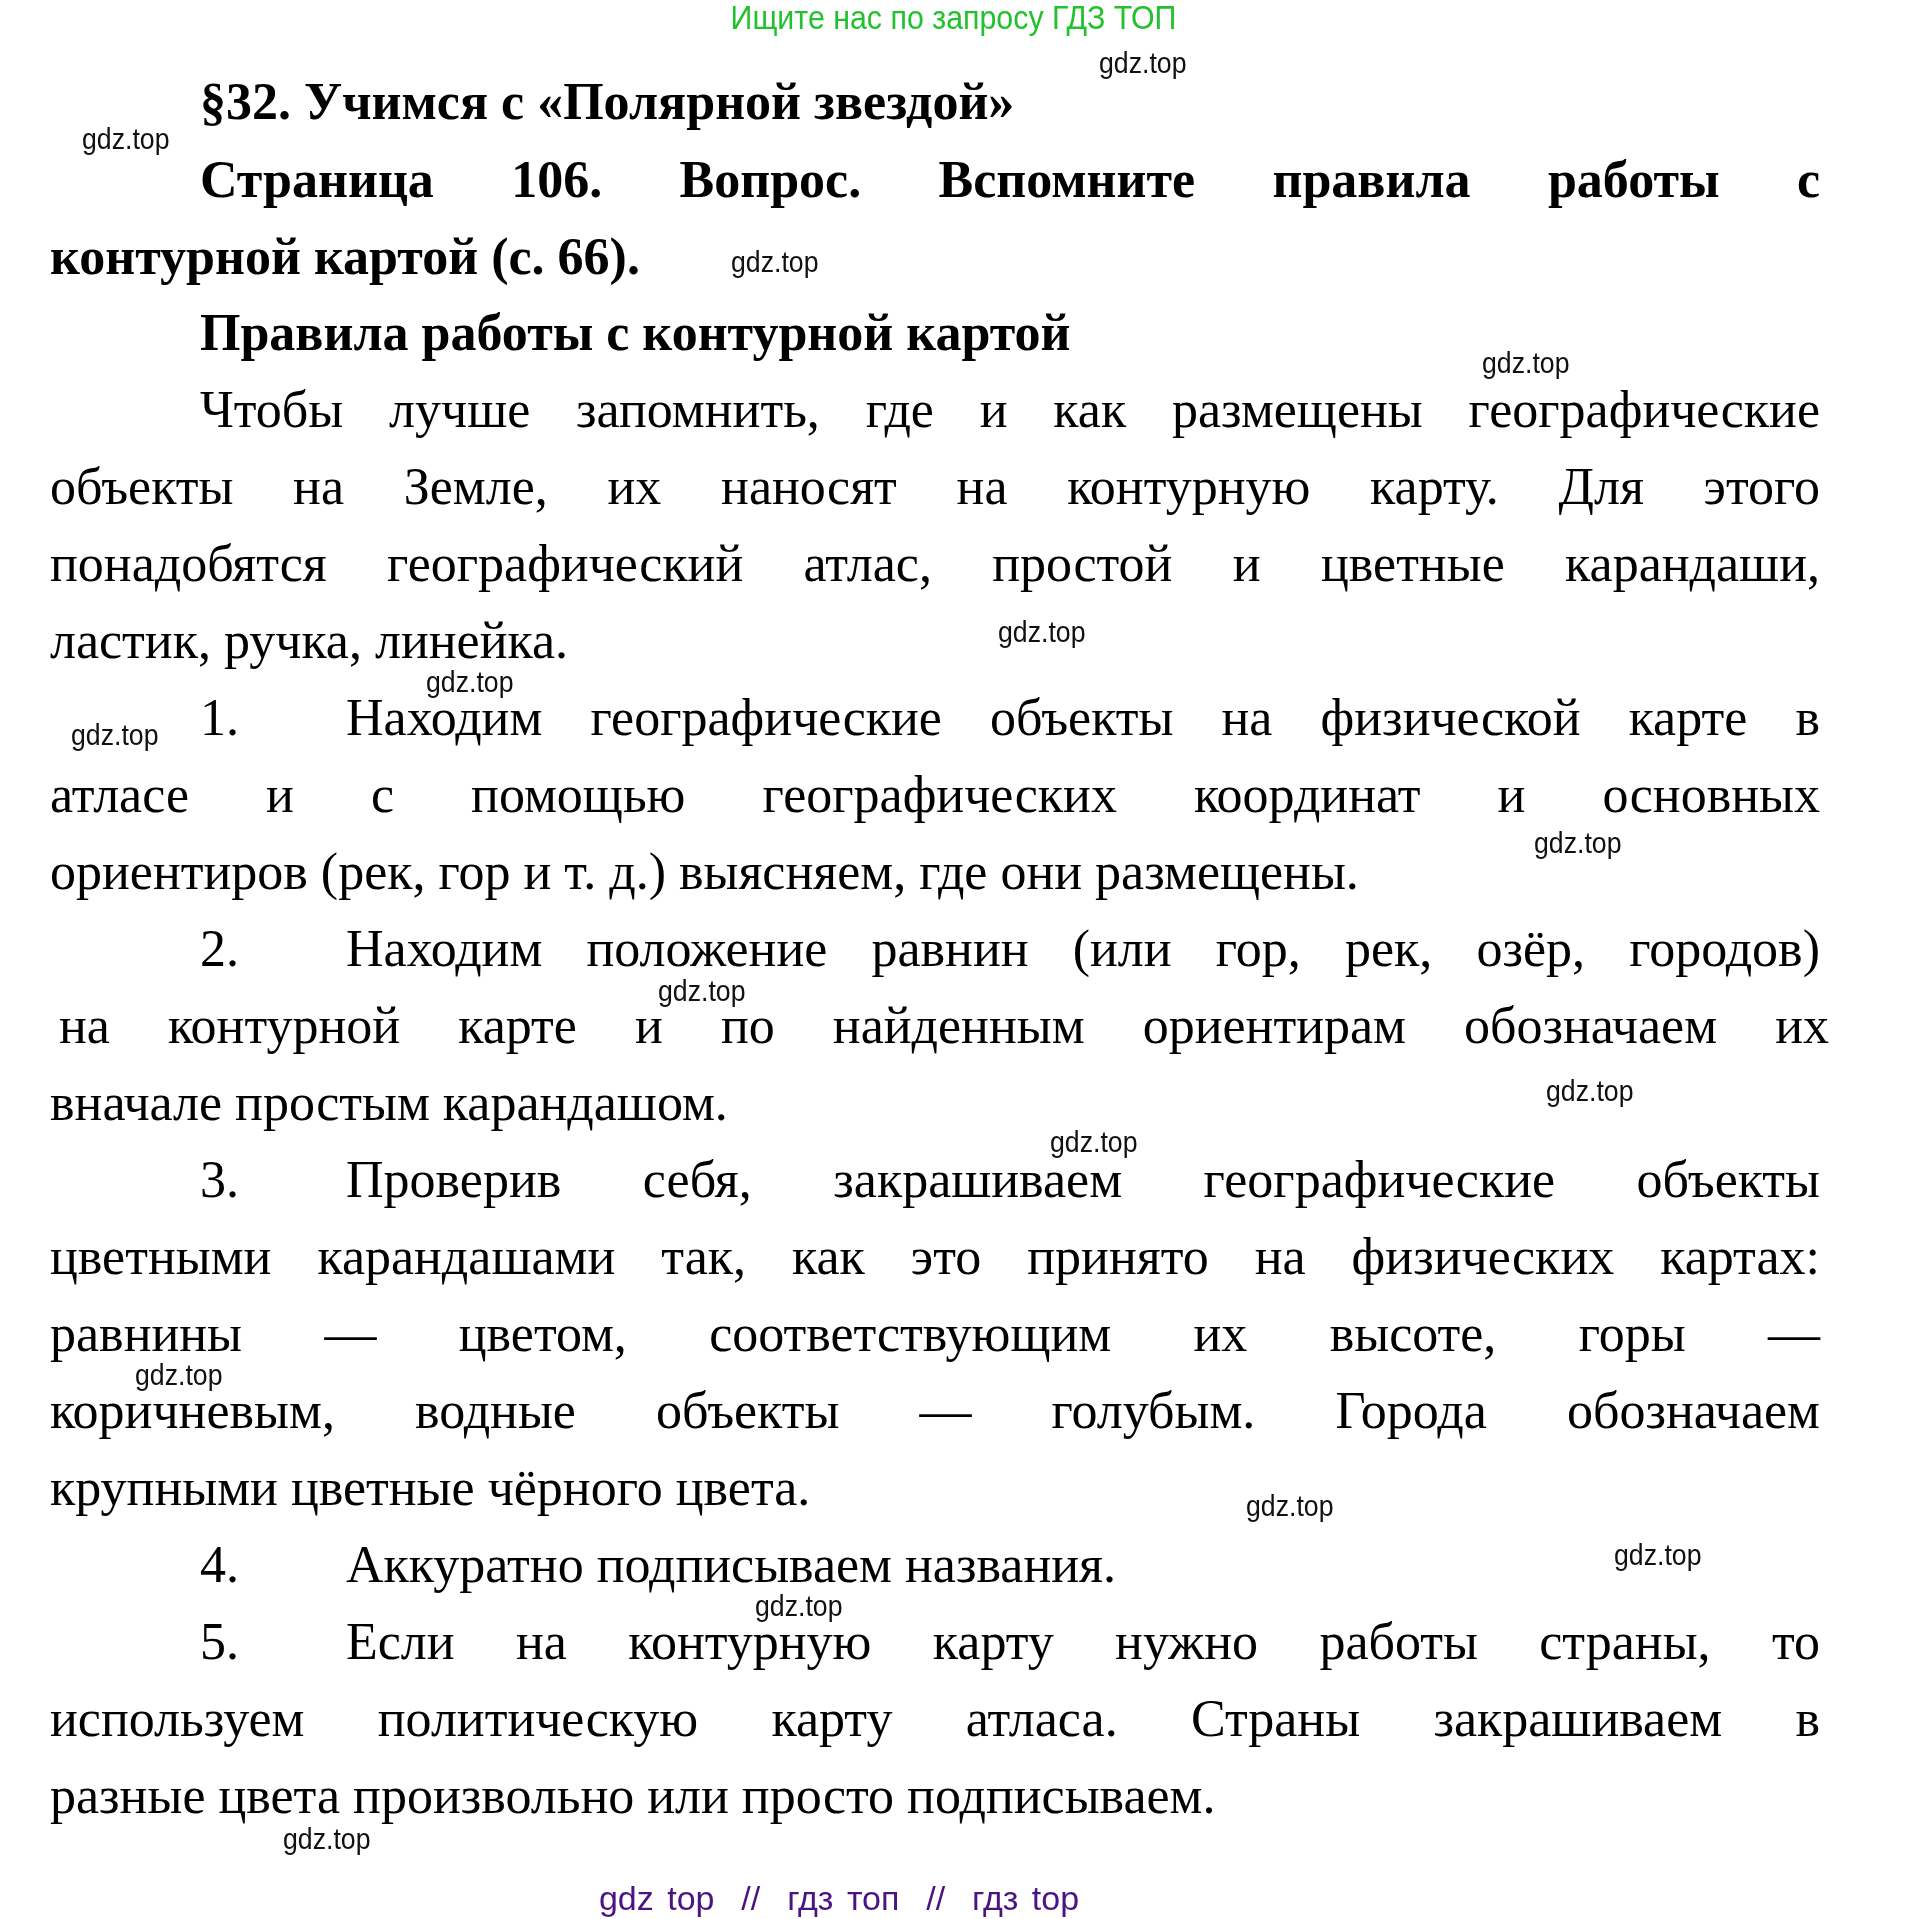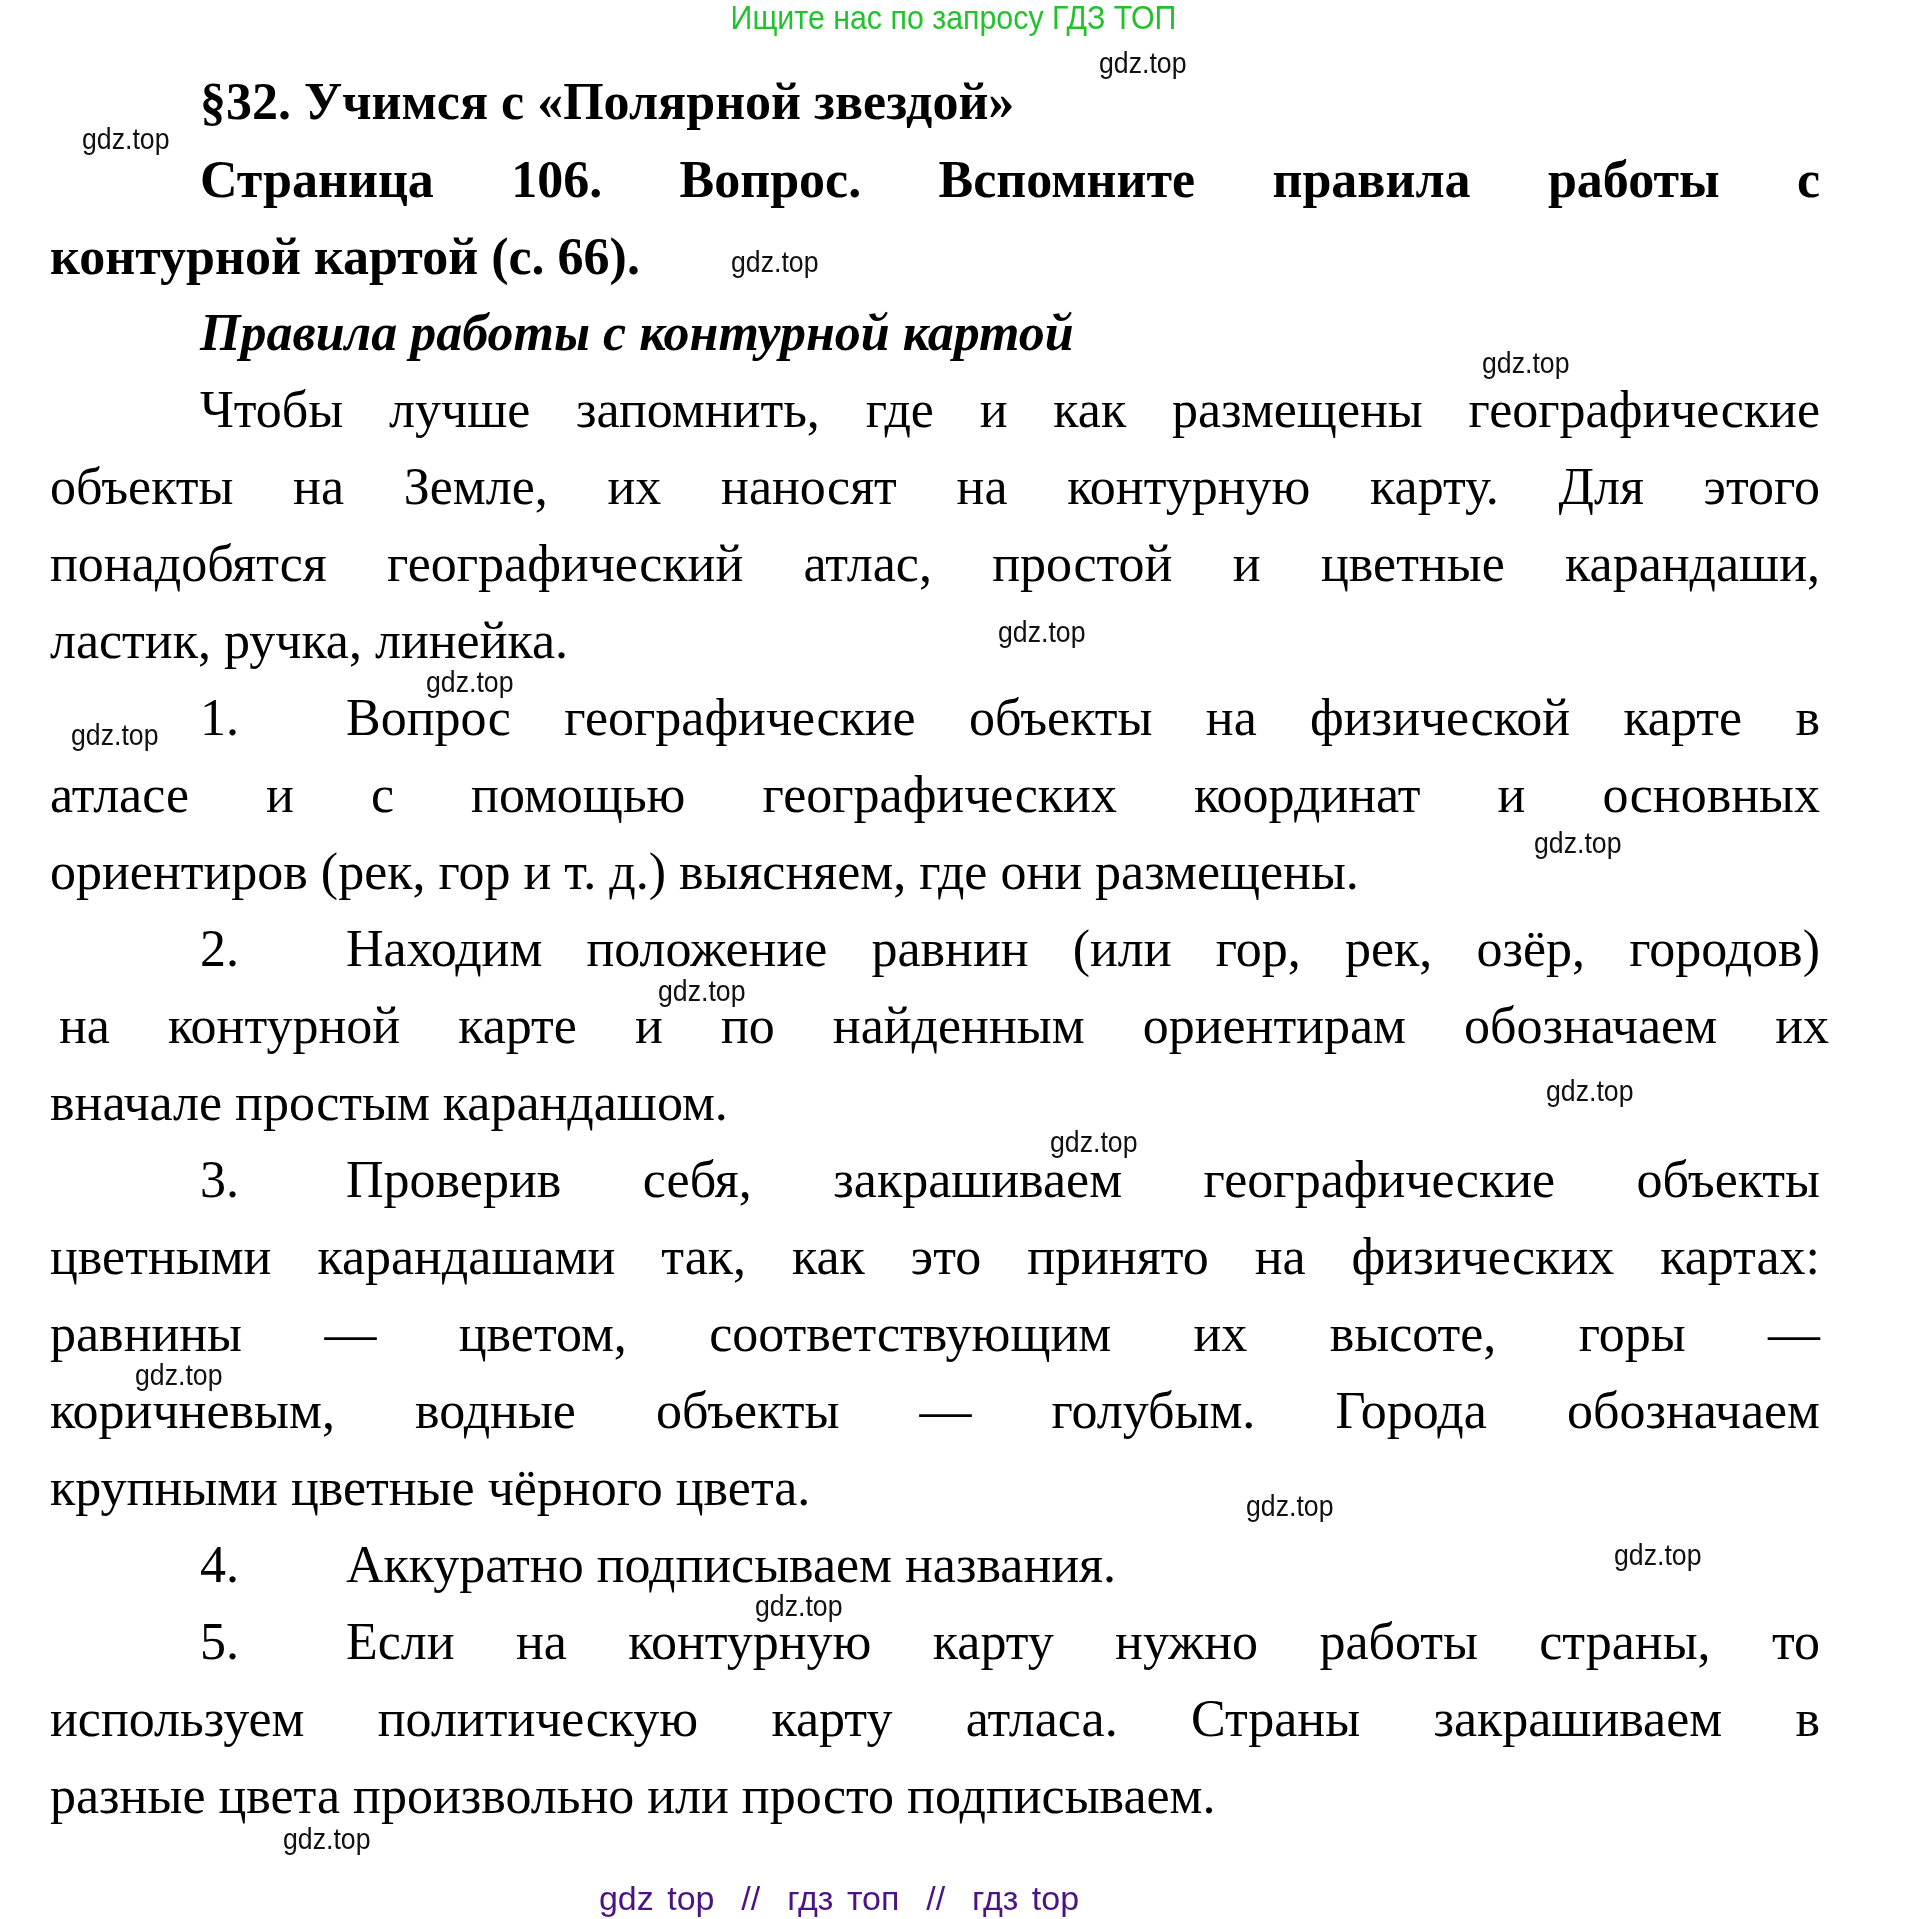--- a/index.html
+++ b/index.html
@@ -30,30 +30,30 @@
   }
 </style>
 </head>
 <body>
 
 <div class="top-banner">Ищите нас по запросу ГДЗ ТОП</div>
 
 <div class="line bold last indent" style="top:72px;">§32. Учимся с «Полярной звездой»</div>
 <div class="line bold indent" style="top:150px;">Страница 106. Вопрос. Вспомните правила работы с</div>
 <div class="line bold last" style="top:227px;">контурной картой (с. 66).</div>
-<div class="line bold last indent" style="top:303px;font-style:italic;">Правила работы с контурной картой</div>
+<div class="line bold last indent" style="top:303px;">Правила работы с контурной картой</div>
 
 <div class="line indent" style="top:380px;">Чтобы лучше запомнить, где и как размещены географические</div>
 <div class="line" style="top:457px;">объекты на Земле, их наносят на контурную карту. Для этого</div>
 <div class="line" style="top:534px;">понадобятся географический атлас, простой и цветные карандаши,</div>
 <div class="line last" style="top:611px;">ластик, ручка, линейка.</div>
 
 <div class="line indent" style="top:688px; display:flex;">
   <span class="num">1.</span>
-  <span style="flex:1; text-align:justify; text-align-last:justify;">Вопрос географические объекты на физической карте в</span>
+  <span style="flex:1; text-align:justify; text-align-last:justify;">Находим географические объекты на физической карте в</span>
 </div>
 <div class="line" style="top:765px;">атласе и с помощью географических координат и основных</div>
 <div class="line last" style="top:842px;">ориентиров (рек, гор и т. д.) выясняем, где они размещены.</div>
 
 <div class="line indent" style="top:919px; display:flex;">
   <span class="num">2.</span>
   <span style="flex:1; text-align:justify; text-align-last:justify;">Находим положение равнин (или гор, рек, озёр, городов)</span>
 </div>
 <div class="line" style="top:996px;margin-left:9px;">на контурной карте и по найденным ориентирам обозначаем их</div>
 <div class="line last" style="top:1073px;">вначале простым карандашом.</div>

